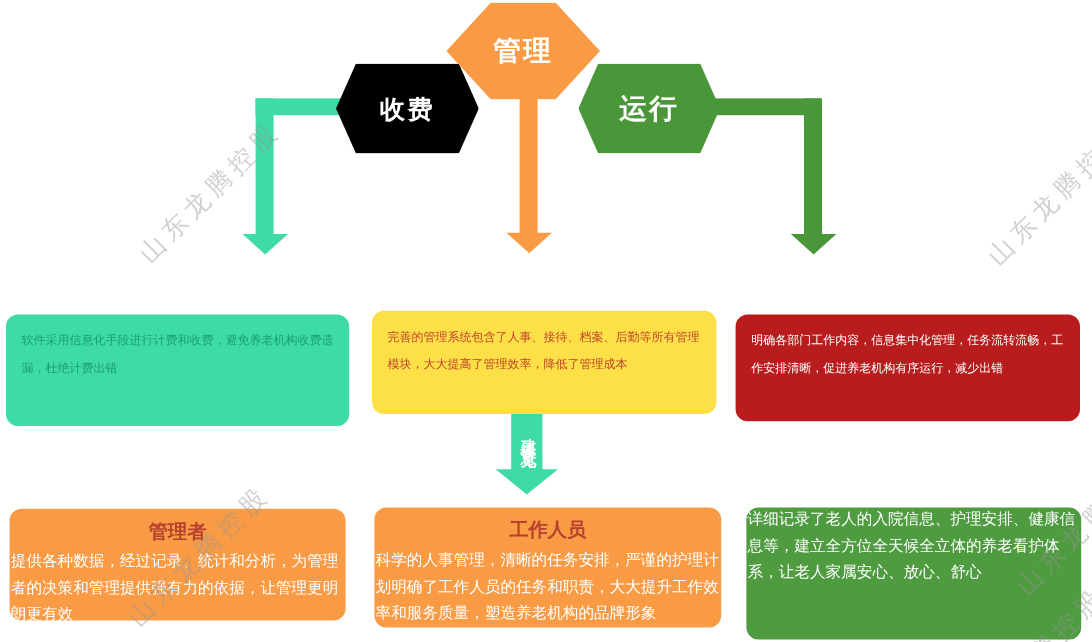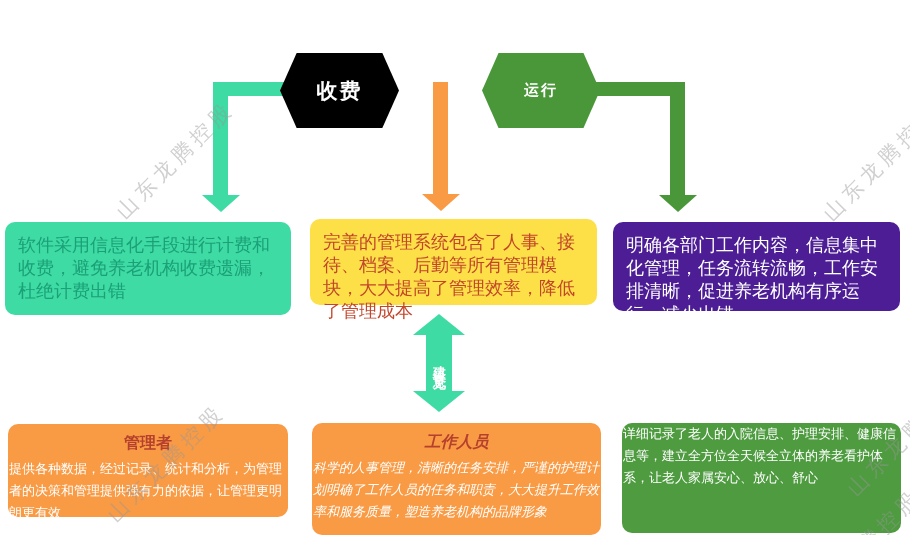--- a/index.html
+++ b/index.html
@@ -13,61 +13,61 @@
     color:rgba(150,150,150,0.45);font-size:21px;letter-spacing:5px;
     transform:translate(-50%,-50%) rotate(-45deg);
   }
   
   .hex{
     position:absolute;display:flex;align-items:center;justify-content:center;
     color:#fff;font-weight:bold;letter-spacing:2px;
   }
   .hex-side{clip-path:polygon(14% 0,86% 0,100% 50%,86% 100%,14% 100%,0 50%);}
   #hex-fee{left:280px;top:53px;width:119px;height:75px;background:#000000;font-size:21px;z-index:2;}
-  #hex-operate{left:482px;top:53px;width:118px;height:75px;background:#4A9739;font-size:15px;z-index:2;}
+  #hex-operate{left:482px;top:53px;width:118px;height:75px;background:#4A9739;font-size:23px;z-index:2;}
   #hex-manage{
     left:372px;top:2px;width:128px;height:81px;background:#F99B45;font-size:23px;z-index:3;
     clip-path:polygon(29% 0,71% 0,100% 50%,71% 100%,29% 100%,0 50%);
   }
   
   .bar{position:absolute;z-index:1;}
   .head{position:absolute;width:0;height:0;z-index:1;
     border-left:19px solid transparent;border-right:19px solid transparent;}
   #fee-bar-h{left:213px;top:82px;width:82px;height:14px;background:#3EDBA4;}
   #fee-bar-v{left:213px;top:82px;width:15px;height:114px;background:#3EDBA4;}
   #fee-head{left:202px;top:195px;border-top:17px solid #3EDBA4;}
   #manage-bar-v{left:433px;top:82px;width:15px;height:113px;background:#F99B45;}
   #manage-head{left:422px;top:194px;border-top:17px solid #F99B45;}
   #operate-bar-h{left:592px;top:82px;width:93px;height:14px;background:#4A9739;}
   #operate-bar-v{left:670px;top:82px;width:15px;height:114px;background:#4A9739;}
   #operate-head{left:659px;top:195px;border-top:17px solid #4A9739;}
   
   .box{position:absolute;border-radius:10px;box-sizing:border-box;z-index:2;}
-  .mid-body{padding:11px 13px;font-size:18px;line-height:23px;}
+  .mid-body{padding:11px 13px;font-size:10px;line-height:23px;margin-top:40px;}
   #mid-fee{left:5px;top:222px;width:286px;height:93px;background:#3EDBA4;color:#1BA077;}
   #mid-manage{left:310px;top:219px;width:287px;height:86px;background:#fde047;color:#C2462C;}
-  #mid-operate{left:613px;top:222px;width:287px;height:89px;background:#4c1d95;color:#ffffff;}
+  #mid-operate{left:613px;top:222px;width:287px;height:89px;background:#b91c1c;color:#ffffff;}
   
   #connector{position:absolute;left:413px;top:314px;width:52px;height:98px;z-index:1;}
   #conn-top{position:absolute;left:0;top:0;width:0;height:0;
     border-left:26px solid transparent;border-right:26px solid transparent;
     border-bottom:21px solid #3EDBA4;}
   #conn-stem{position:absolute;left:13px;top:20px;width:26px;height:58px;background:#3EDBA4;}
   #conn-bottom{position:absolute;left:0;bottom:0;width:0;height:0;
     border-left:26px solid transparent;border-right:26px solid transparent;
     border-top:21px solid #3EDBA4;}
   #conn-label{
     position:absolute;left:12px;top:7px;width:28px;height:84px;
     writing-mode:vertical-lr;text-orientation:upright;
     display:flex;align-items:center;justify-content:center;
     color:#fff;font-size:13px;letter-spacing:4px;font-weight:bold;
   }
   
   #bot-manager{left:8px;top:424px;width:280px;height:93px;background:#F99B45;}
-  #bot-staff{left:312px;top:423px;width:289px;height:112px;background:#F99B45;font-style:italic;}
+  #bot-staff{left:312px;top:423px;width:289px;height:100px;background:#F99B45;}
   #bot-family{left:622px;top:423px;width:279px;height:110px;background:#4E9B40;}
   .bot-title{text-align:center;font-size:16px;font-weight:bold;margin:9px 0 4px;}
   .bot-title.red{color:#B5402D;}
   .bot-title.white{color:#ffffff;}
   .bot-body{padding:0 1px;font-size:13px;line-height:22px;color:#ffffff;}
   
   #wm1{left:175px;top:160px;}
   #wm2{left:882px;top:162px;}
   #wm3{left:166px;top:463px;}
   #wm4{left:906px;top:437px;}
@@ -82,20 +82,23 @@
   <div class="wm" id="wm2">山东龙腾控股</div>
   <div class="wm" id="wm3">山东龙腾控股</div>
   <div class="wm" id="wm4">山东龙腾控股</div>
   <div class="wm" id="wm5">山东龙腾控股</div>
 
   <div class="hex hex-side" id="hex-fee">
     <span>收费</span>
   </div>
   <div class="hex hex-side" id="hex-operate">
     <span>运行</span>
+  </div>
+  <div class="hex" id="hex-manage">
+    <span>管理</span>
   </div>
 
   <div class="bar" id="fee-bar-h"></div>
   <div class="bar" id="fee-bar-v"></div>
   <div class="head" id="fee-head"></div>
 
   <div class="bar" id="manage-bar-v"></div>
   <div class="head" id="manage-head"></div>
 
   <div class="bar" id="operate-bar-h"></div>

